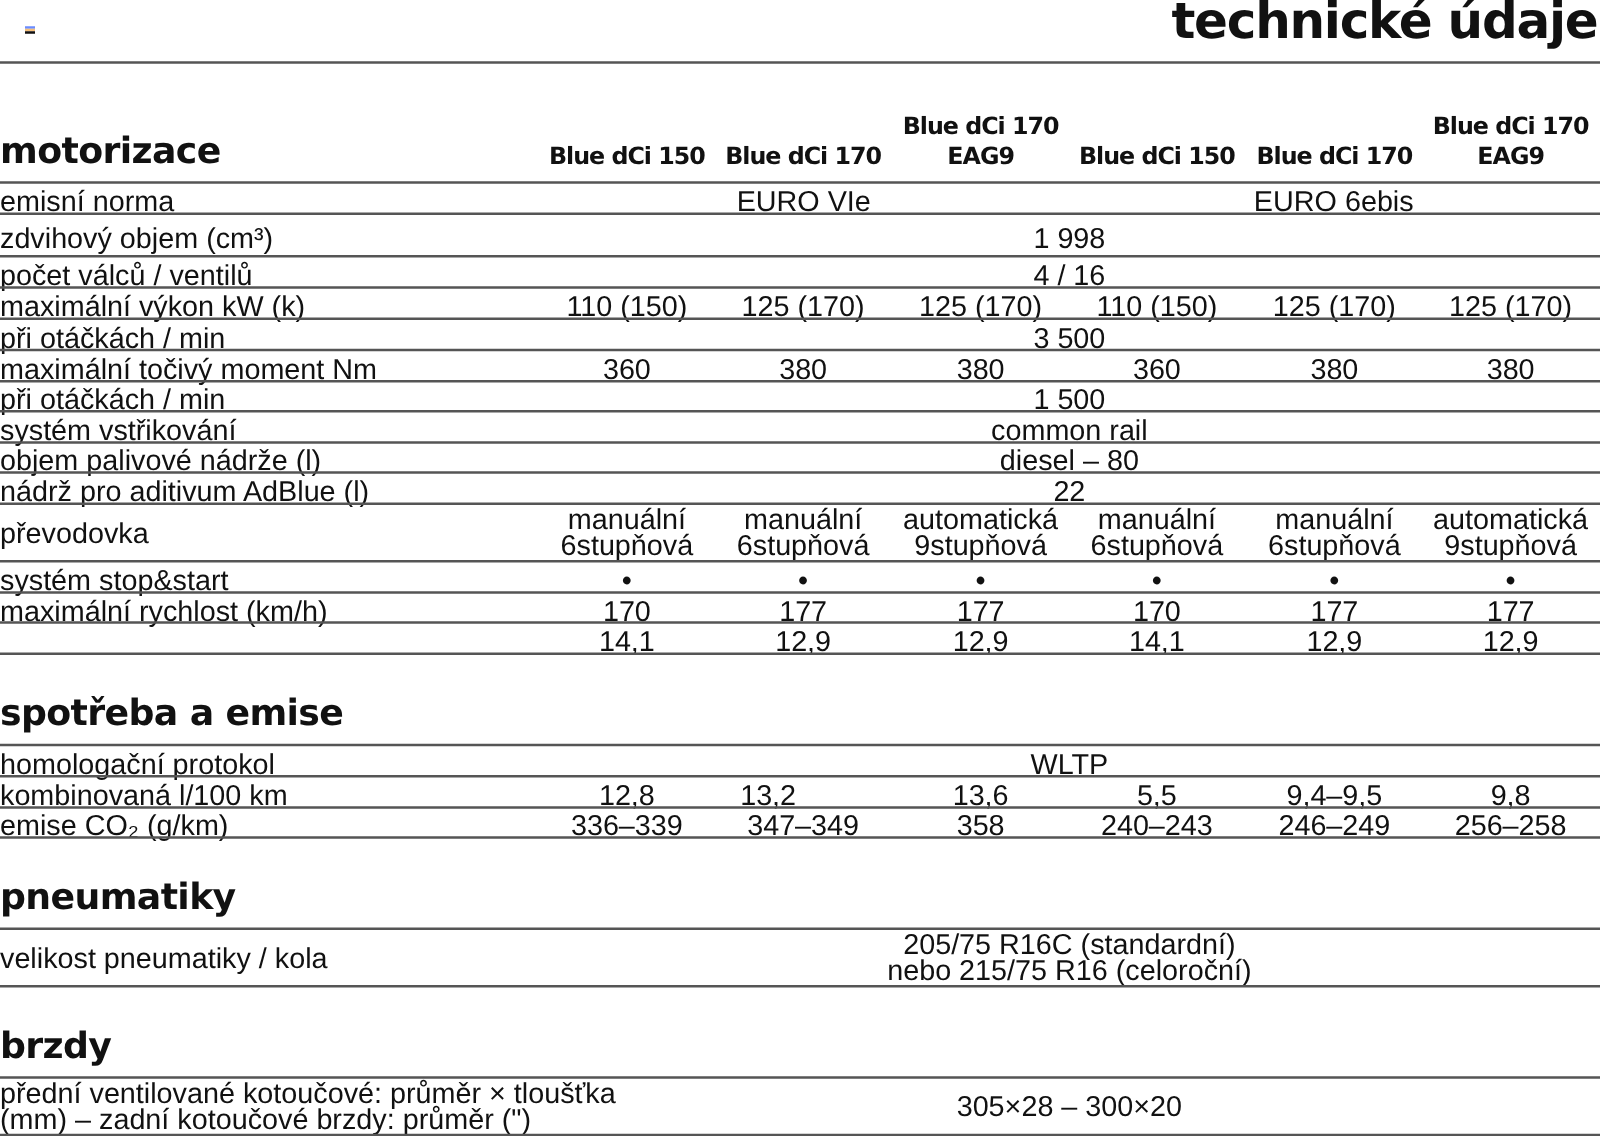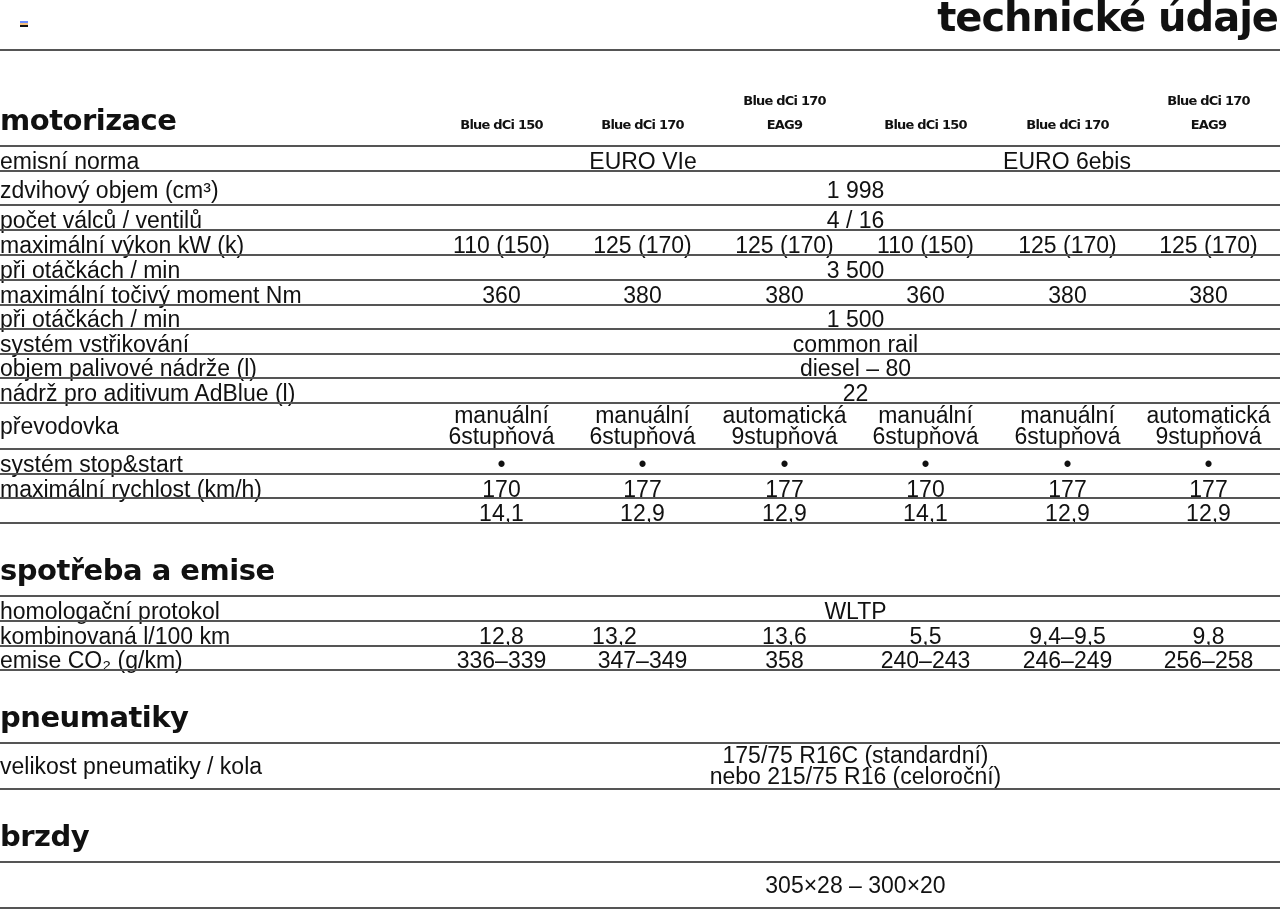--- a/index.html
+++ b/index.html
@@ -2,21 +2,21 @@
 <html><head>
 <meta charset="utf-8">
 <style>
   html, body { margin:0; padding:0; background:#fff; }
   body { width:1280px; height:909px; position:relative; overflow:hidden; color:#111; font-family:"Liberation Sans", sans-serif; }
   .flag { position:absolute; left:20px; top:21px; width:8px; height:6px; }
   .flag span { display:block; height:2px; }
   .page-title { position:absolute; right:2px; top:-6px; font-family:"DejaVu Sans", sans-serif; font-weight:bold; font-size:40px; letter-spacing:-1px; color:#111; white-space:nowrap; }
   .top-rule { position:absolute; left:0; top:49px; width:1280px; height:2px; background:#555; }
   .section-title { position:absolute; left:0; font-family:"DejaVu Sans", sans-serif; font-weight:bold; font-size:29px; letter-spacing:-0.5px; color:#111; white-space:nowrap; }
-  .hdr { position:absolute; width:141px; text-align:center; font-family:"DejaVu Sans", sans-serif; font-weight:bold; font-size:13px; letter-spacing:-0.8px; line-height:24px; color:#111; }
+  .hdr { position:absolute; width:141px; text-align:center; font-family:"DejaVu Sans", sans-serif; font-weight:bold; font-size:19px; letter-spacing:-0.8px; line-height:24px; color:#111; }
   .rule { position:absolute; left:0; width:1280px; height:2px; background:#555; }
   .row { position:absolute; left:0; width:1280px; font-family:"Liberation Sans", sans-serif; font-size:23px; color:#111; }
   .row .lbl { position:absolute; left:0; white-space:nowrap; }
   .row .cell { position:absolute; text-align:center; white-space:nowrap; }
   .two { line-height:21px; }
 </style>
 </head>
 <body>
 
 <div class="flag">
@@ -206,25 +206,29 @@
   <span class="cell" style="left:1138px;width:141px">256–258</span>
 </div>
 <div class="rule" style="top:669px"></div>
 
 <div class="section-title" style="top:700px">pneumatiky</div>
 <div class="rule" style="top:742px"></div>
 
 <div class="row two" style="top:745px;height:42px">
   <span class="lbl" style="top:11px">velikost pneumatiky / kola</span>
   <span class="cell" style="left:431px;width:849px">
-      <div>175/75 R16C (standardní)</div>
+      <div>205/75 R16C (standardní)</div>
       <div>nebo 215/75 R16 (celoroční)</div>
     </span>
 </div>
 <div class="rule" style="top:788px"></div>
 
 <div class="section-title" style="top:819px">brzdy</div>
 <div class="rule" style="top:861px"></div>
 
 <div class="row two" style="top:864px;height:42px">
+  <span class="lbl">
+      <div>přední ventilované kotoučové: průměr × tloušťka</div>
+      <div>(mm) – zadní kotoučové brzdy: průměr (")</div>
+    </span>
   <span class="cell" style="left:431px;width:849px;top:11px">305×28 – 300×20</span>
 </div>
 <div class="rule" style="top:907px"></div>
 
 </body></html>

